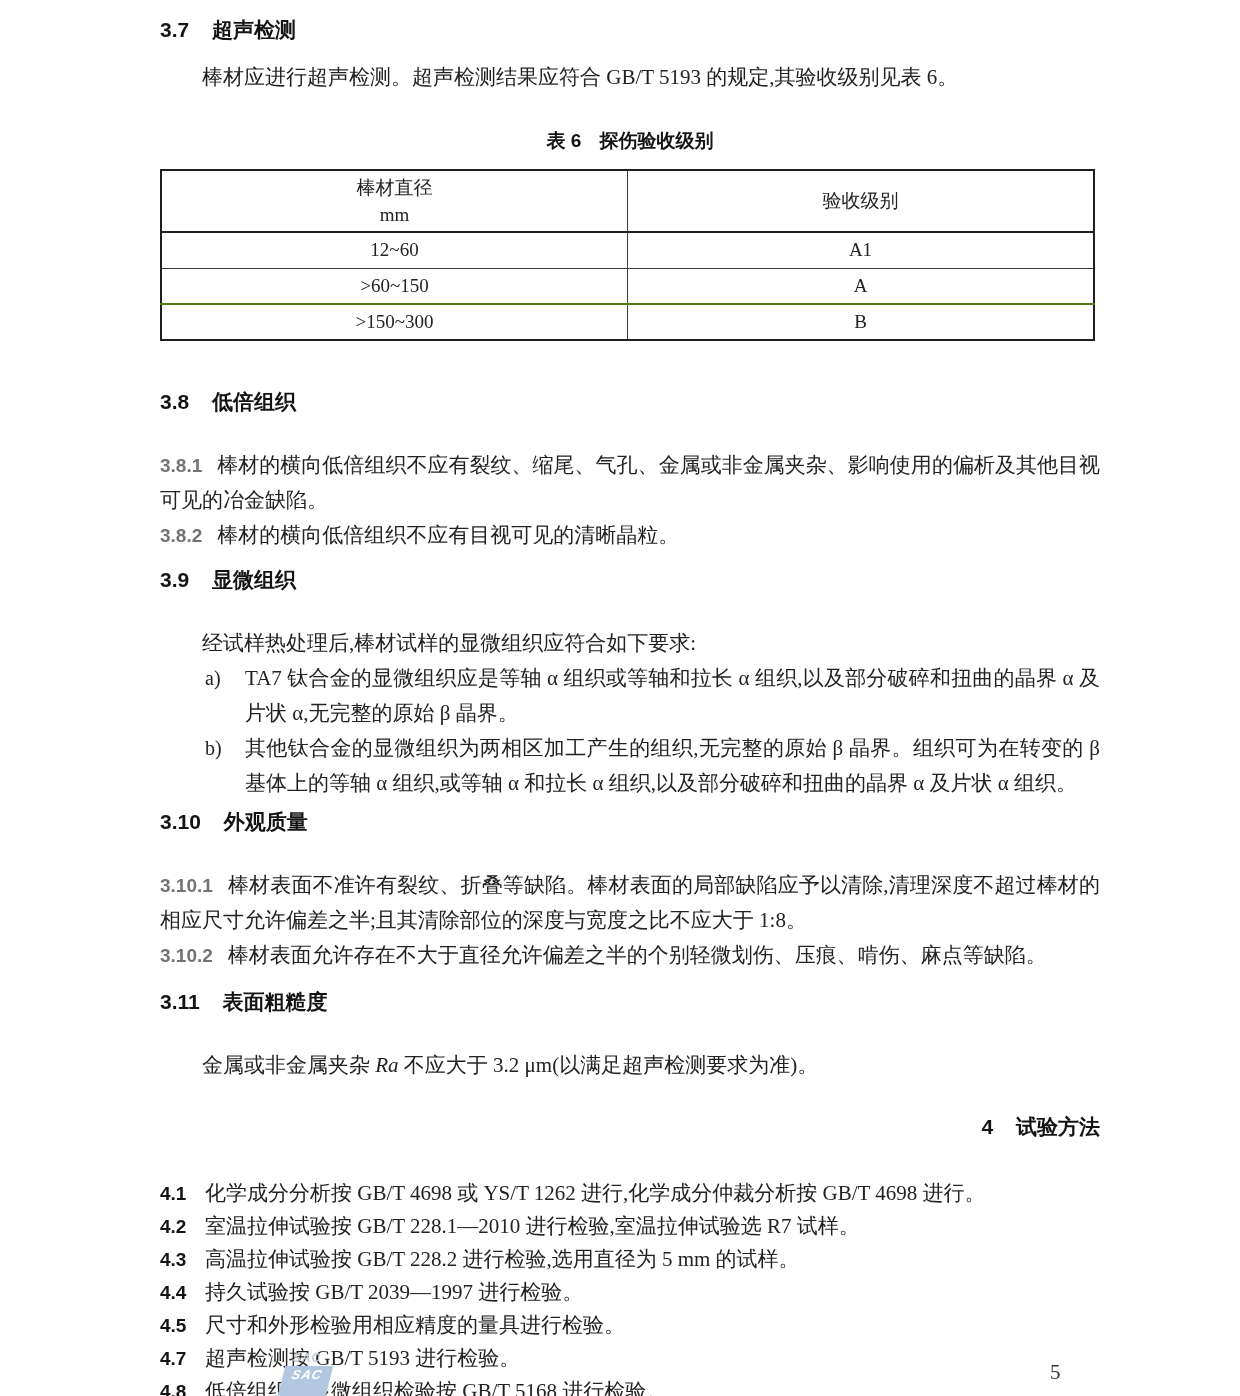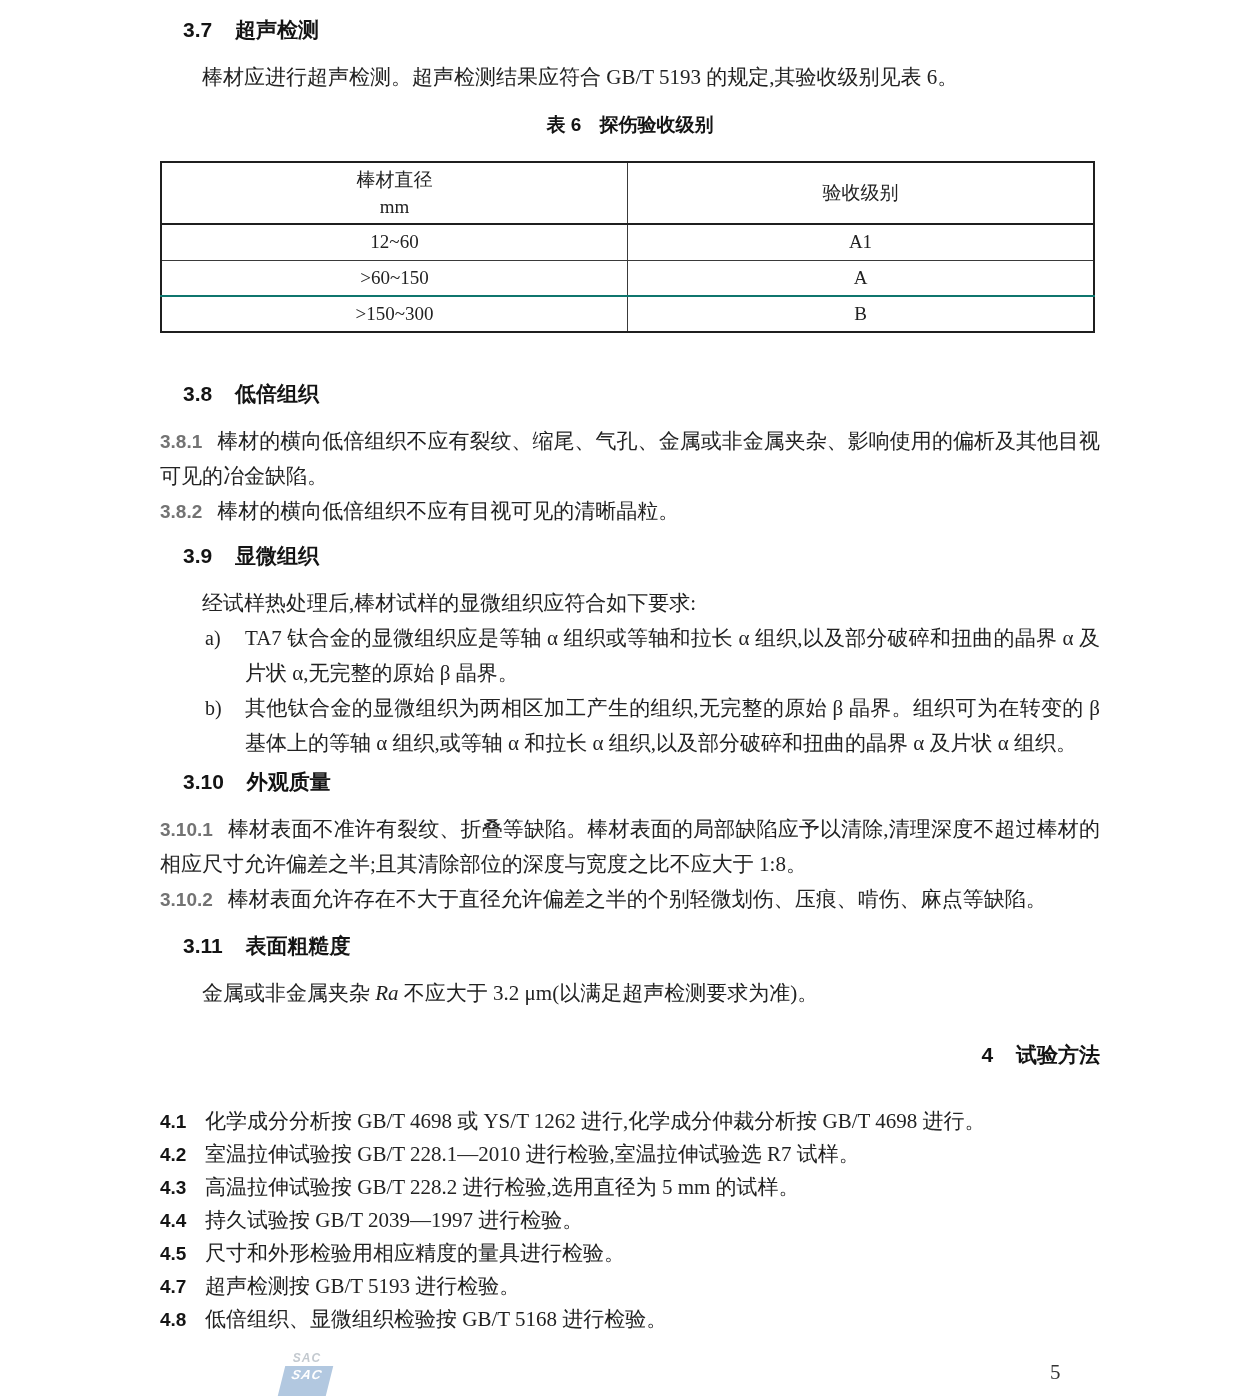--- a/index.html
+++ b/index.html
@@ -9,21 +9,21 @@
     font-family:"Liberation Serif","DejaVu Serif",serif;
     color:#1e1e1e;
   }
   .page { position:absolute; inset:0; padding:16px 140px 0 160px; }
 
   
   .heading {
     font-family:"Liberation Sans","DejaVu Sans",sans-serif;
     font-weight:bold; font-size:21px; line-height:28px; color:#141414;
   }
-  .hnum { margin-right:17px;margin-left:23px; }
+  .hnum { margin-right:17px; }
 
   
   .para { font-size:21px; line-height:35px; text-align:justify; color:#222; }
   .indent { text-indent:2em; }
   .pnum {
     font-family:"Liberation Sans","DejaVu Sans",sans-serif;
     font-weight:bold; font-size:19px; margin-right:15px; color:#737373;
   }
   .ital { font-style:italic; }
 
@@ -40,31 +40,31 @@
 
   
   table.t6 { width:935px; border-collapse:collapse; border:2px solid #1f1f1f; table-layout:fixed; }
   table.t6 th, table.t6 td {
     border:1px solid #3a3a3a; text-align:center; vertical-align:middle;
     font-weight:normal; font-size:19px; color:#222;
   }
   table.t6 th { height:62px; border-bottom:2px solid #1f1f1f; }
   table.t6 td { height:36px; }
   .hdr-line { line-height:27px; }
-  tr.row-gray td { border-top:2px solid #0f766e; }
+  tr.row-gray td { border-top:2px solid #4d7c0f; }
 
   
   .m-item { font-size:21px; line-height:33px; white-space:nowrap; color:#222; }
   .m-num {
     font-family:"Liberation Sans","DejaVu Sans",sans-serif;
     font-weight:bold; font-size:19px; display:inline-block; width:45px; color:#141414;
   }
 
   
-  .mt16 { margin-top:16px; } .mt17 { margin-top:16px; } .mt22 { margin-top:22px; }
+  .mt16 { margin-top:16px; } .mt17 { margin-top:32px; } .mt22 { margin-top:14px; }
   .mt47 { margin-top:47px; } .mt13 { margin-top:13px; } .mt7  { margin-top:7px; }
   .mt15 { margin-top:15px; } .mt30 { margin-top:30px;text-align:right; } .mt36 { margin-top:36px; }
 
   
   .page-number { position:absolute; left:1050px; top:1360px; font-size:21px; color:#333; }
 
   
   .watermark { position:absolute; left:277px; top:1352px; width:60px; }
   .wm-ghost {
     font-family:"Liberation Sans","DejaVu Sans",sans-serif;

